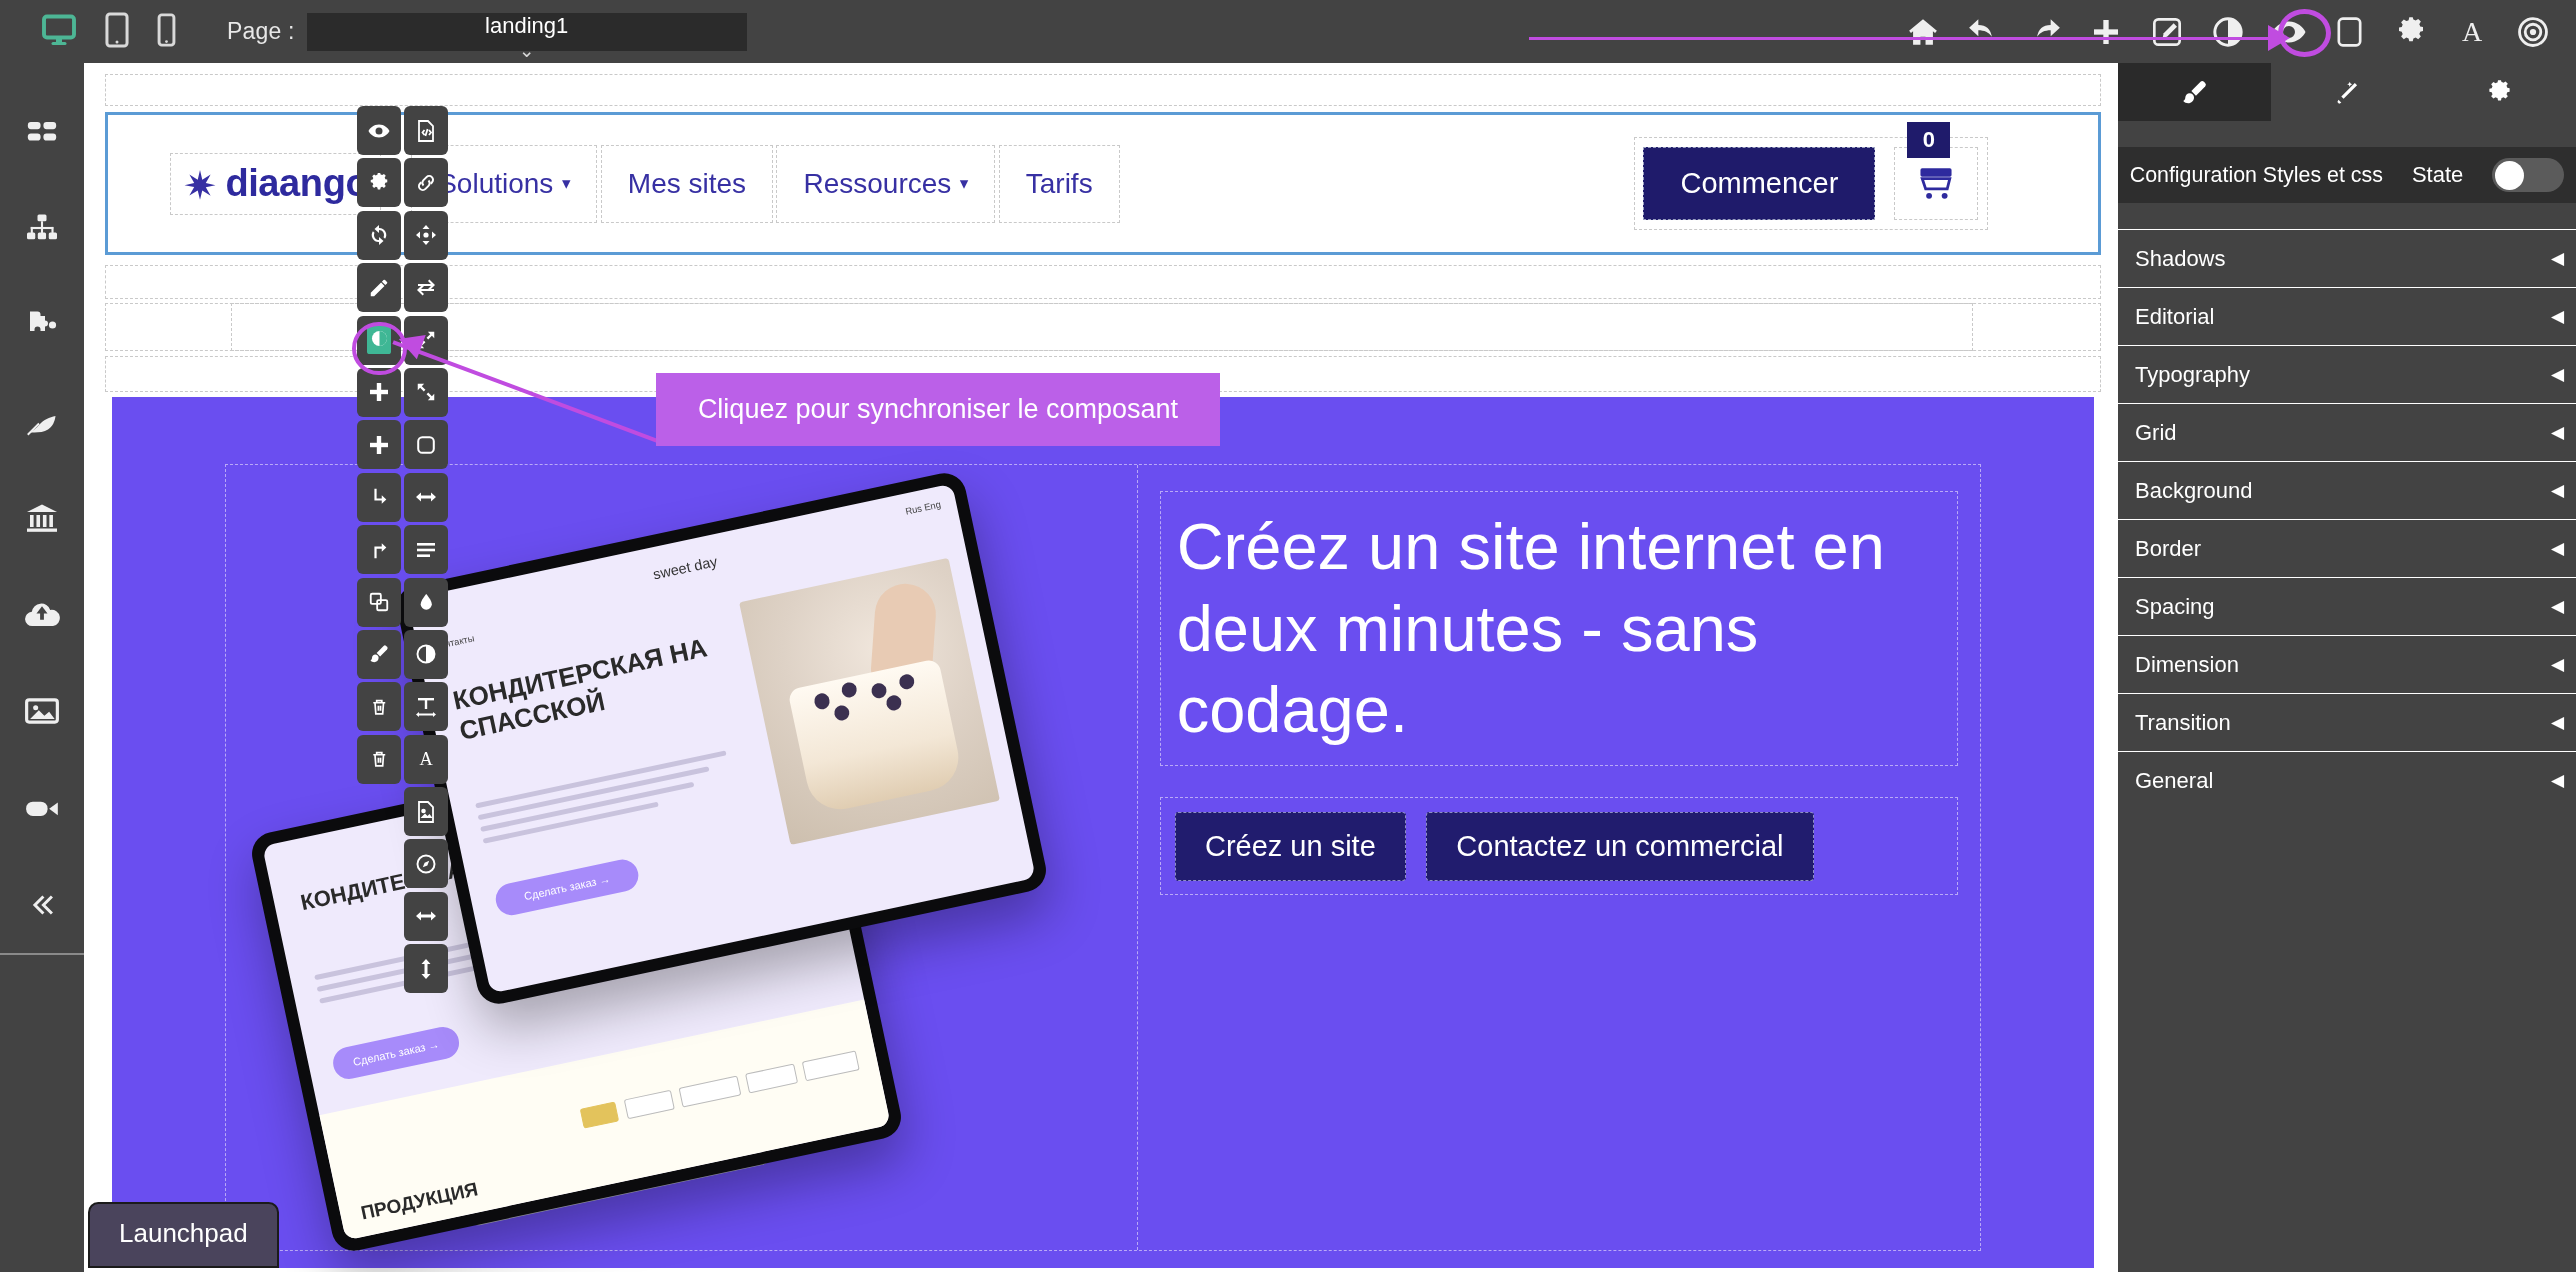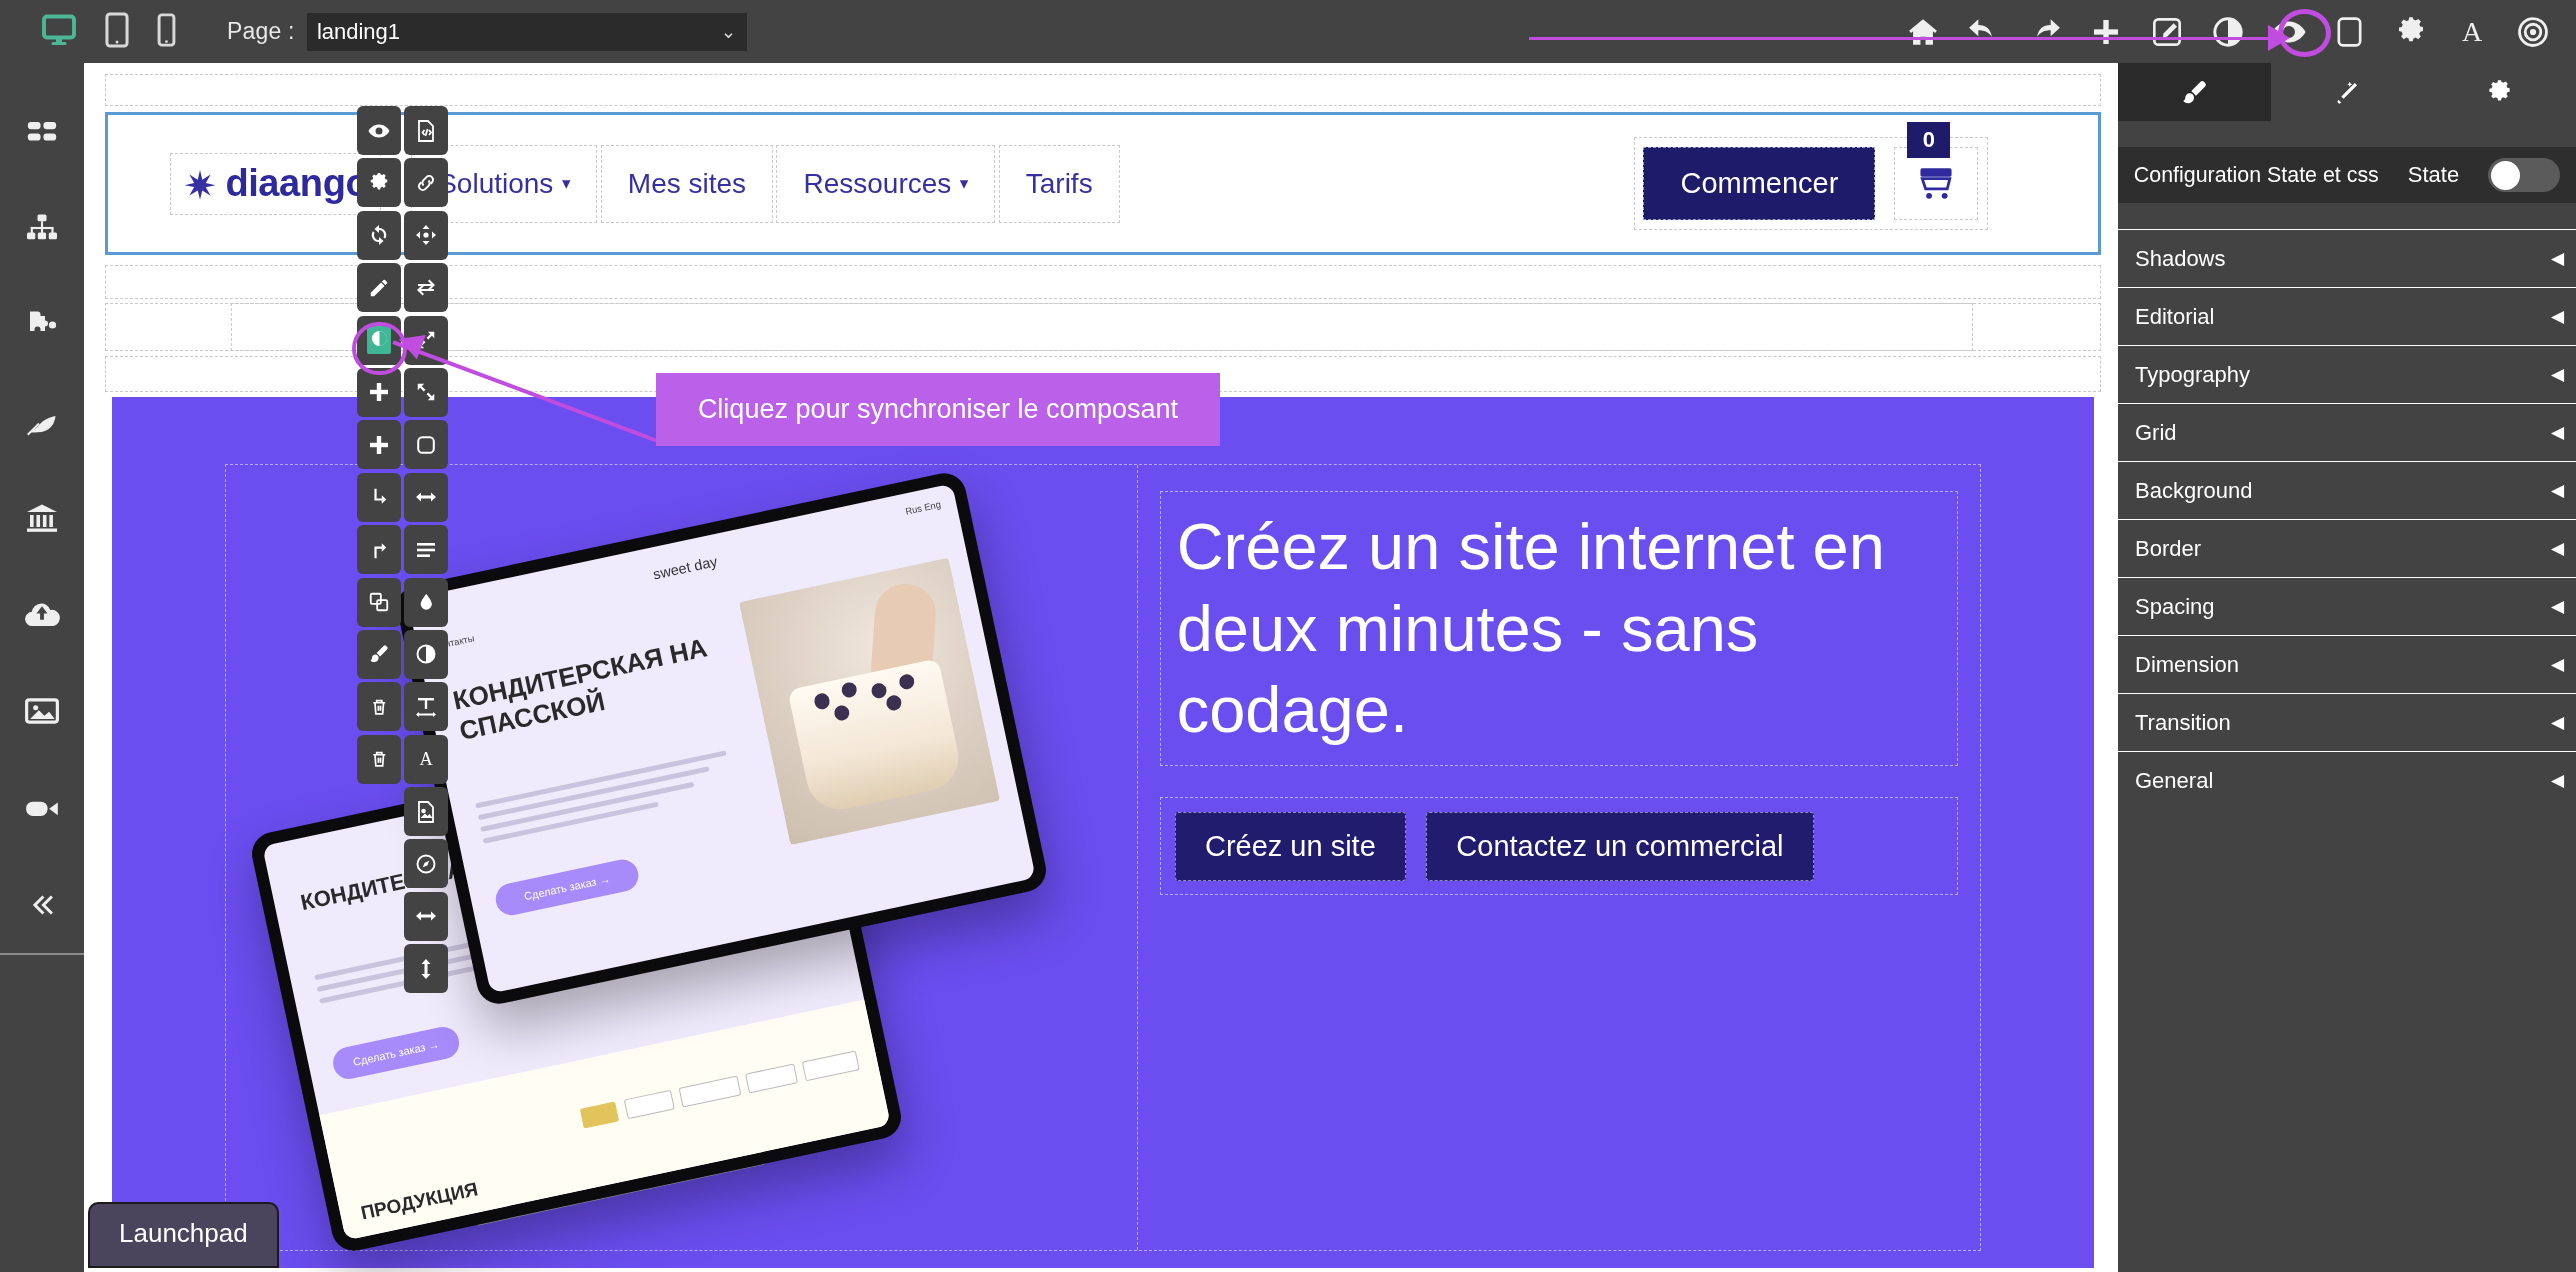--- a/index.html
+++ b/index.html
@@ -20,20 +20,21 @@
   .device-icons { display: flex; align-items: center; gap: 27px; margin-left: 41px; }
   .dev-ico { cursor: pointer; }
   .page-label {
     margin-left: 51px; color: #e8e8e8; font-size: 23px; letter-spacing: 0.2px;
   }
   .page-select {
     margin-left: 12px; width: 440px; height: 38px; background: #2b2b2b;
     border: none; color: #fff; font-size: 22px; padding: 0 10.2px;
     display: flex; align-items: center; justify-content: space-between;
     font-family: "Liberation Sans", sans-serif;
+    flex-direction: column;
   }
   .page-select .chev { font-size: 19px; color: #d8d8d8; }
 
   
   .tip-page {
     position: absolute; left: 880px; top: 7.7px;
     background: #b93fdb; color: #fff; font-size: 26px;
     padding: 6px 15.4px 7.7px 15.4px; white-space: nowrap; z-index: 60;
   }
   .tip-page-line {
@@ -750,21 +751,21 @@
           </svg>
       </div>
       <div class="rp-tab">
         <svg width="27" height="27" viewBox="0 0 24 24" fill="#fff">
             <path d="M12 8.5A3.5 3.5 0 1 0 12 15.5 3.5 3.5 0 0 0 12 8.5zm9-.2-2.1-.5a7 7 0 0 0-.7-1.7l1.2-1.9-2-2-1.9 1.2a7 7 0 0 0-1.7-.7L13.3 1h-2.6l-.5 2.1a7 7 0 0 0-1.7.7L6.6 2.6l-2 2 1.2 1.9a7 7 0 0 0-.7 1.7L3 8.7v2.6l2.1.5a7 7 0 0 0 .7 1.7l-1.2 1.9 2 2 1.9-1.2a7 7 0 0 0 1.7.7l.5 2.1h2.6l.5-2.1a7 7 0 0 0 1.7-.7l1.9 1.2 2-2-1.2-1.9a7 7 0 0 0 .7-1.7l2.1-.5z"></path>
           </svg>
       </div>
     </div>
     <div class="rp-gap"></div>
     <div class="rp-config">
-      <span class="rp-config-label">Configuration State et css</span>
+      <span class="rp-config-label">Configuration Styles et css</span>
       <span class="rp-state">State</span>
       <span class="toggle">
           <span class="knob"></span>
         </span>
     </div>
     <div class="rp-gap2"></div>
 
     <div class="acc">
       <span class="acc-label">Shadows</span>
       <span class="acc-arrow">◀</span>

